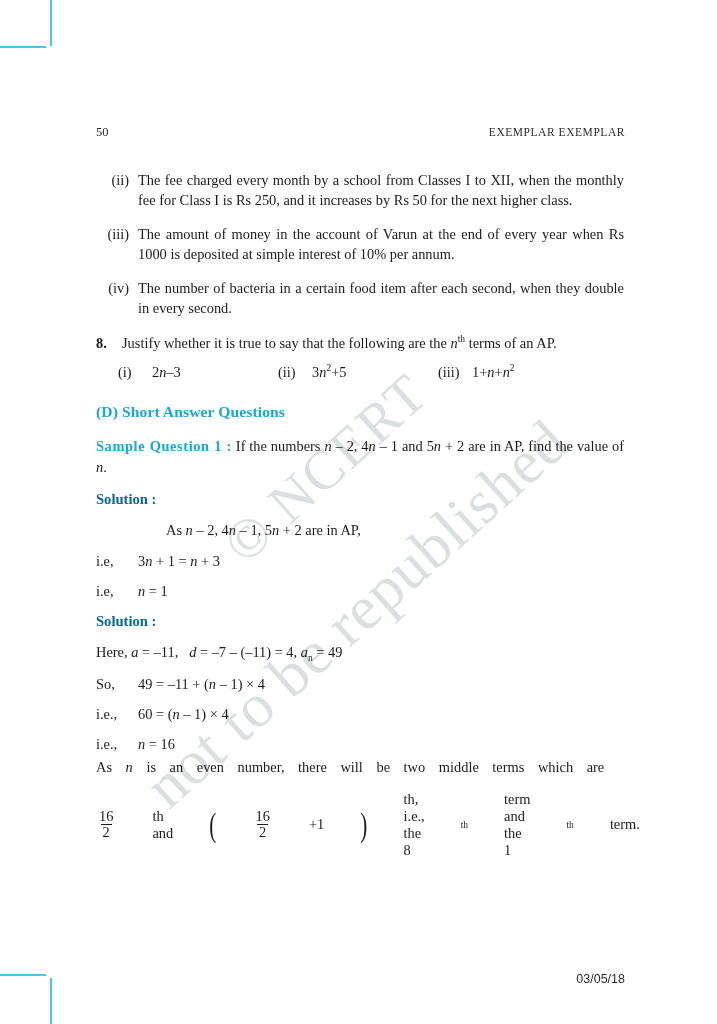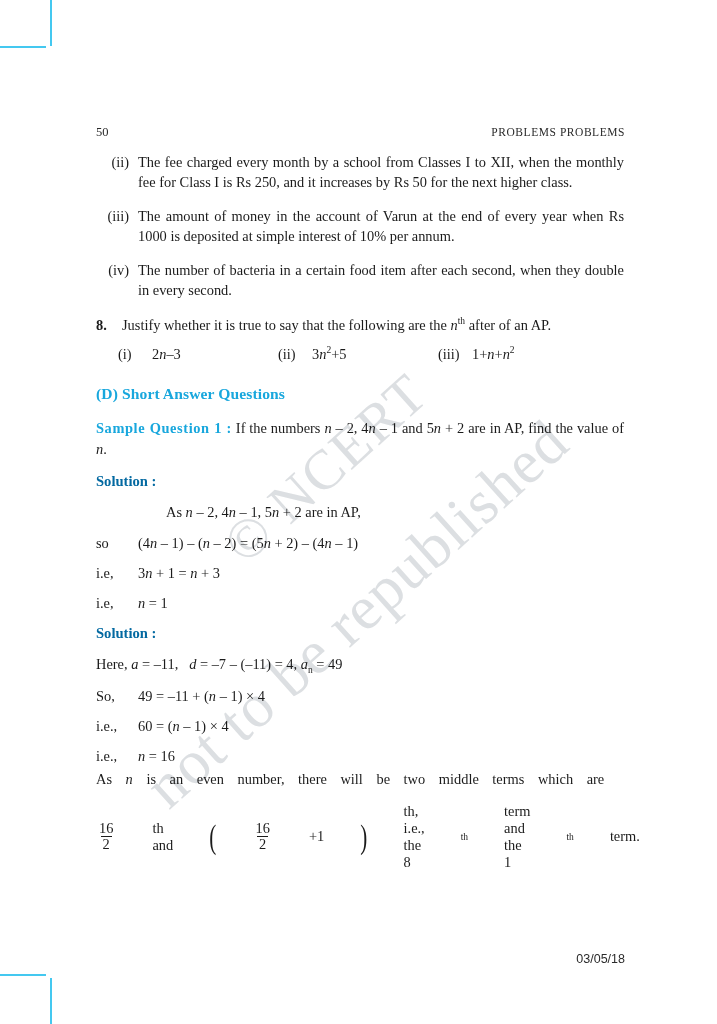--- a/index.html
+++ b/index.html
@@ -79,21 +79,21 @@
   }
   .runhead .folio { font-size: 12.5px; color: #2a2a2a; }
   .runhead .title {
     font-size: 11.5px;
     letter-spacing: .55px;
     color: #2a2a2a;
   }
 
   .body {
     position: absolute;
-    top: 152px;
+    top: 170px;
     left: 96px;
     width: 528px;
   }
 
   
   .item {
     display: flex;
     margin-bottom: 13px;
     font-size: 14.4px;
     line-height: 1.42;
@@ -211,21 +211,21 @@
     transform: scaleX(.62);
     margin: 0 -2px;
   }
 
   i, .it { font-style: italic; }
   sup { font-size: .66em; vertical-align: super; line-height: 0; }
   sub { font-size: .66em; vertical-align: sub; line-height: 0; }
 
   .footer {
     position: absolute;
-    top: 952px;
+    top: 972px;
     left: 0;
     right: 92px;
     text-align: right;
     font-family: "Liberation Sans", sans-serif;
     font-size: 12.5px;
     color: #2b2b2b;
   }
 </style>
 </head>
 <body>
@@ -239,61 +239,57 @@
 
   <div class="wm-layer">
     <div class="wm wm-ncert">© NCERT</div>
     <div class="wm wm-repub">not to be republished</div>
   </div>
 
   <div class="content">
 
     <div class="runhead">
       <span class="folio">50</span>
-      <span class="title">PROBLEMS PROBLEMS</span>
+      <span class="title">EXEMPLAR EXEMPLAR</span>
     </div>
 
     <div class="body">
 
       <div class="item">
         <span class="marker">(ii)</span>
         <span class="itext">The fee charged every month by a school from Classes I to XII, when the monthly fee for Class I is Rs 250, and it increases by Rs 50 for the next higher class.</span>
       </div>
       <div class="item">
         <span class="marker">(iii)</span>
         <span class="itext">The amount of money in the account of Varun at the end of every year when Rs 1000 is deposited at simple interest of 10% per annum.</span>
       </div>
       <div class="item">
         <span class="marker">(iv)</span>
         <span class="itext">The number of bacteria in a certain food item after each second, when they double in every second.</span>
       </div>
 
       <div class="q">
         <span class="qnum">8.</span>
-        <span class="qtext"><span>Justify whether it is true to say that the following are the </span><i>n</i><sup>th</sup><span> after of an AP.</span></span>
+        <span class="qtext"><span>Justify whether it is true to say that the following are the </span><i>n</i><sup>th</sup><span> terms of an AP.</span></span>
       </div>
 
       <div class="subrow">
         <span class="cell"><span class="lbl">(i)</span><span>2</span><i>n</i><span>–3</span></span>
         <span class="cell"><span class="lbl">(ii)</span><span>3</span><i>n</i><sup>2</sup><span>+5</span></span>
         <span class="cell"><span class="lbl">(iii)</span><span>1+</span><i>n</i><span>+</span><i>n</i><sup>2</sup></span>
       </div>
 
       <div class="head-blue">(D) Short Answer Questions</div>
 
       <div class="sq"><span class="sqlabel">Sample Question 1 :</span><span> If the numbers  </span><i>n</i><span> – 2, 4</span><i>n</i><span> – 1 and 5</span><i>n</i><span> + 2 are in AP, find the value of </span><i>n</i><span>.</span></div>
 
       <div class="sol">Solution :</div>
 
       <div class="line indent">As <i>n</i> – 2, 4<i>n</i> – 1, 5<i>n</i> + 2 are in AP,</div>
 
-      <div class="kv">
-        <span class="k">so</span>
-        <span class="v">(4<i>n</i> – 1) – (<i>n</i> – 2) = (5<i>n</i> + 2) – (4<i>n</i> – 1)</span>
-      </div>
       <div class="kv">
         <span class="k">i.e,</span>
         <span class="v">3<i>n</i> + 1 = <i>n</i> + 3</span>
       </div>
       <div class="kv">
         <span class="k">i.e,</span>
         <span class="v"><i>n</i> = 1</span>
       </div>
 
 

